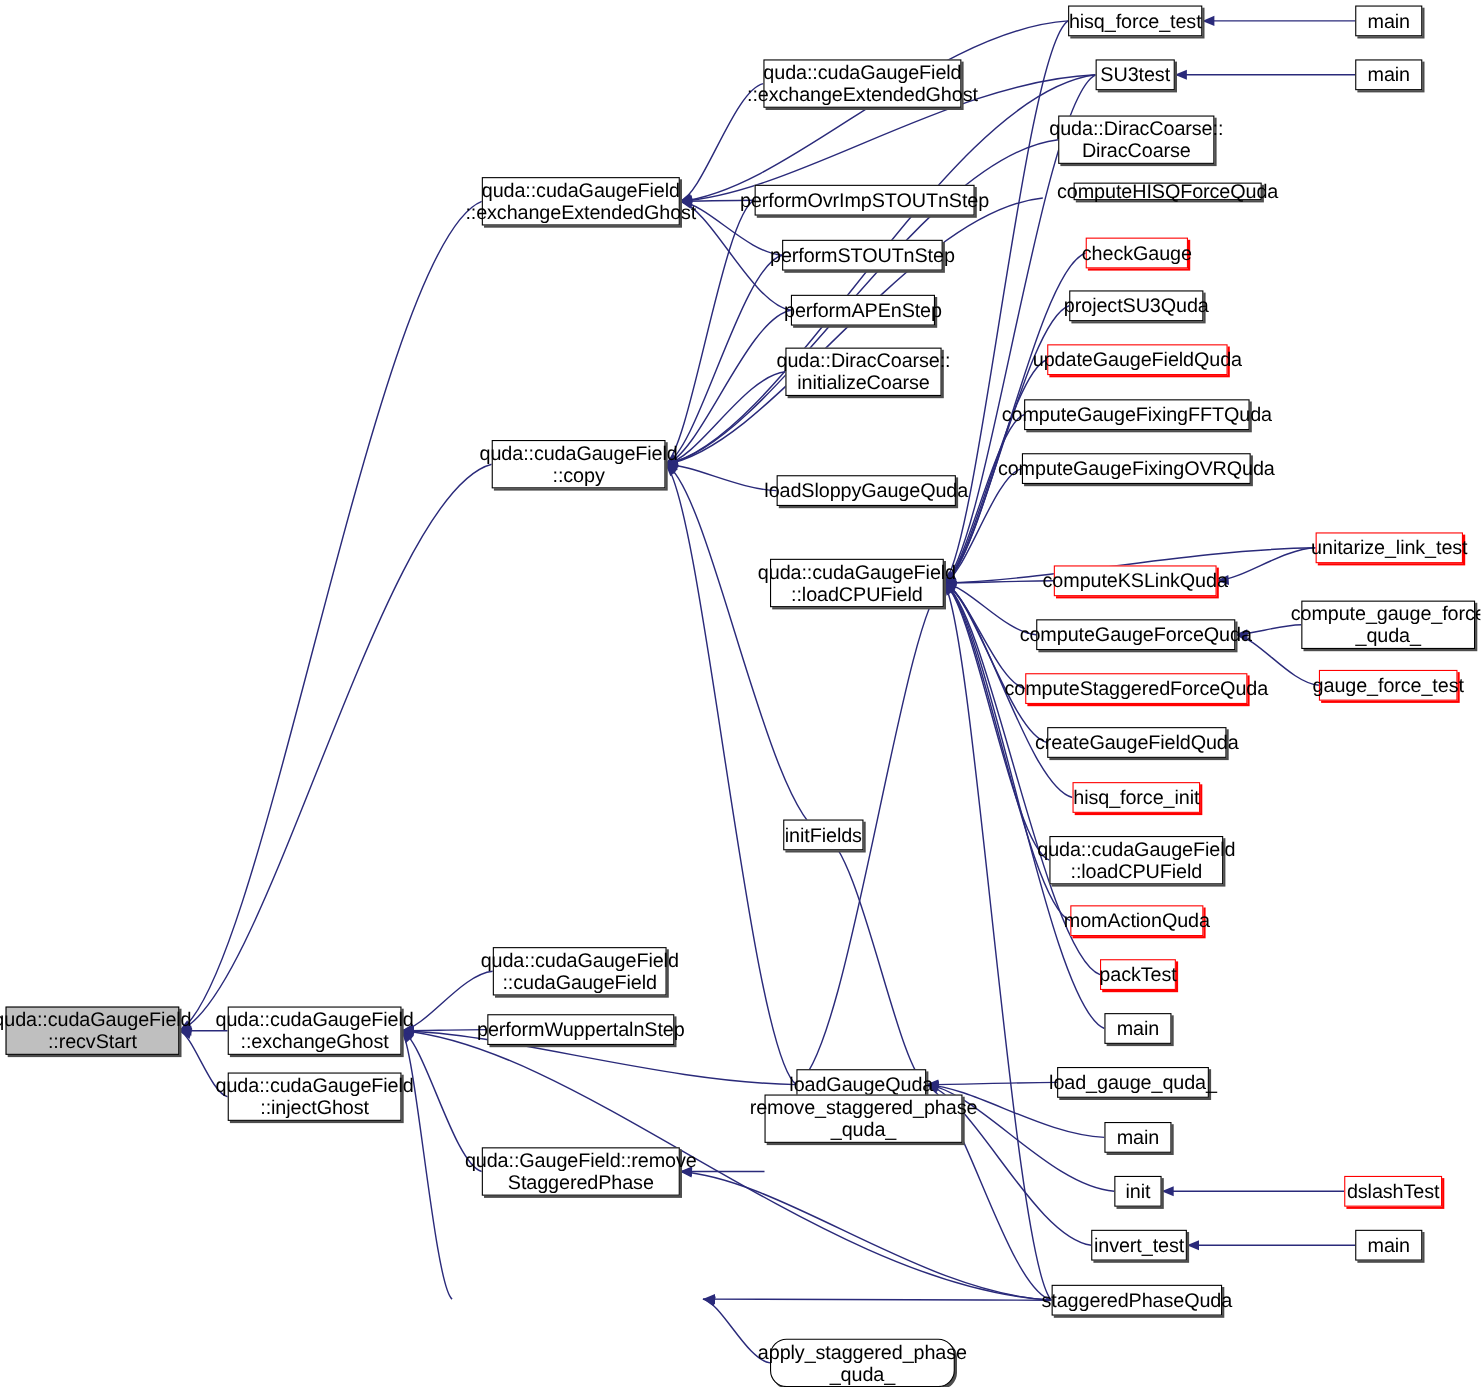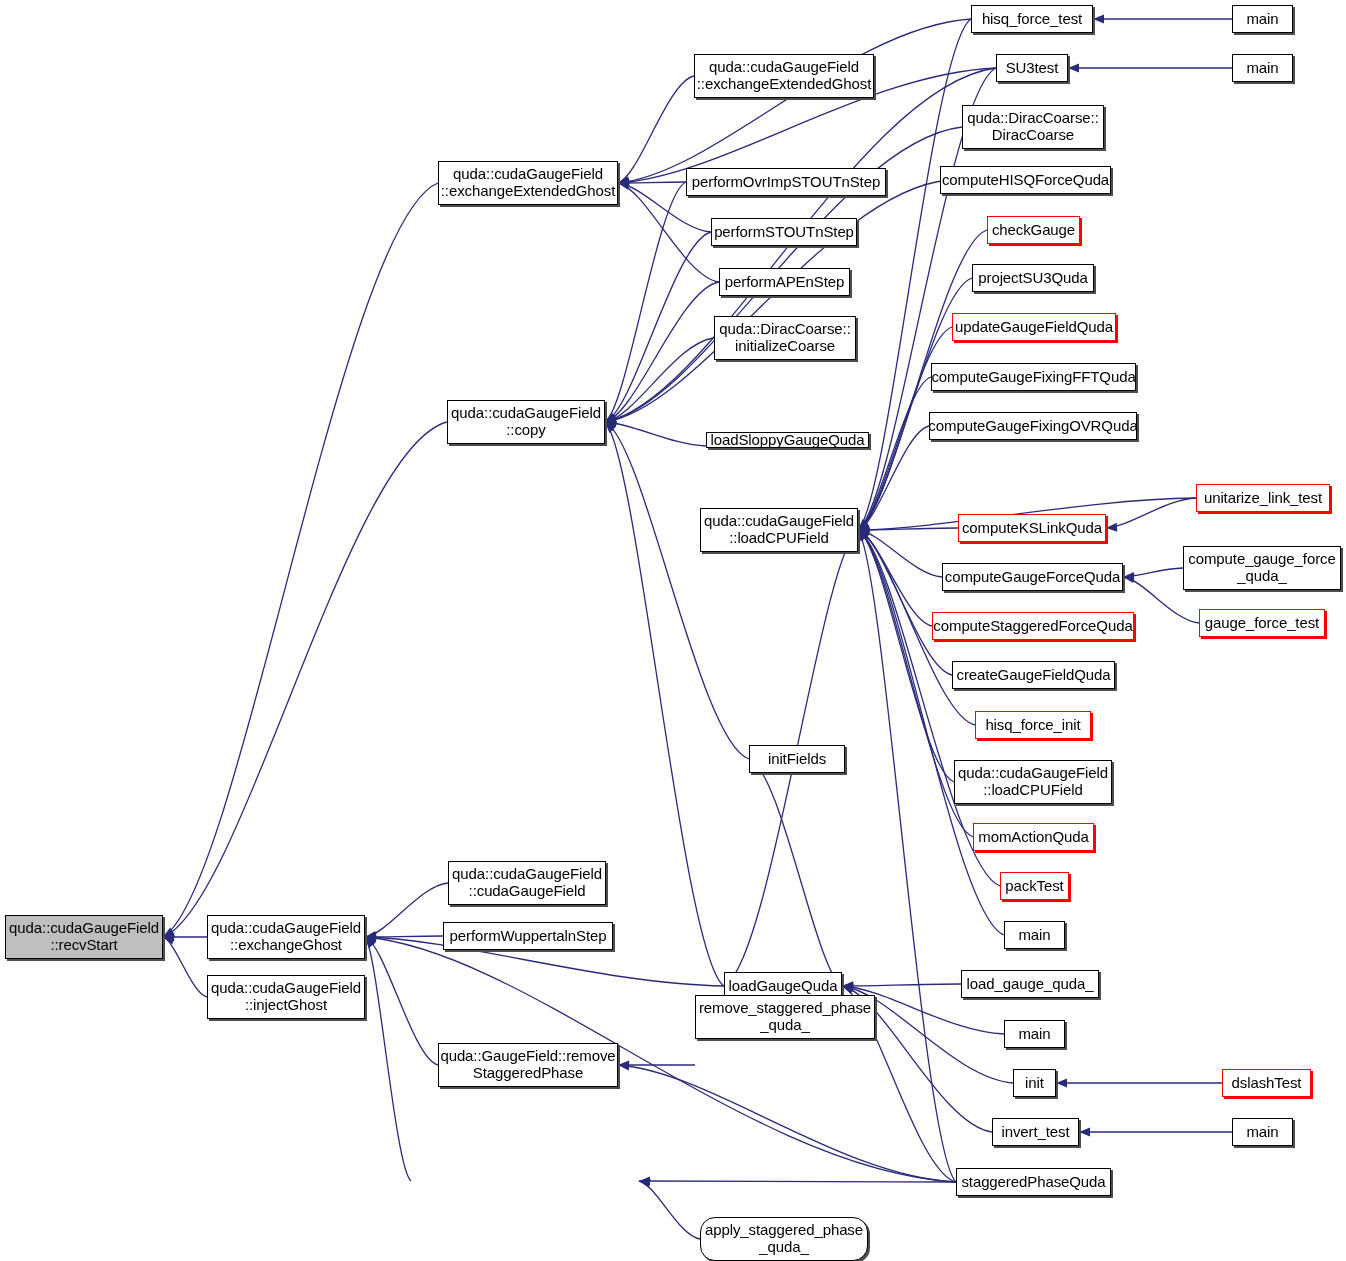--- a/index.html
+++ b/index.html
@@ -8,21 +8,21 @@
   #edges{position:absolute;left:0;top:0;width:1346px;height:1261px;}
   .node{
     position:absolute;
     box-sizing:border-box;
     background:#ffffff;
     border:1px solid #000000;
     display:flex;
     align-items:center;
     justify-content:center;
     text-align:center;
-    font-size:15px;
+    font-size:18px;
     line-height:1.12;
     color:#000000;
     white-space:pre-line;
     letter-spacing:-0.1px;
     z-index:5;
   }
   .node.shadow{box-shadow:2px 2px 0 0 #4d4d4d;}
   .node.red{border-color:#ff0000;}
   .node.red.shadow{box-shadow:2px 2px 0 0 #ff0000;}
   .node.current{background:#bfbfbf;border-color:#000000;}
@@ -169,28 +169,28 @@
 ::exchangeExtendedGhost</div>
     <div class="node shadow" style="left: 447px; top: 400px; width: 158px; height: 44px;">quda::cudaGaugeField
 ::copy</div>
     <div class="node shadow" style="left: 700px; top: 508px; width: 158px; height: 44px;">quda::cudaGaugeField
 ::loadCPUField</div>
     <div class="node shadow" style="left: 686px; top: 168px; width: 200px; height: 28px;">performOvrImpSTOUTnStep</div>
     <div class="node shadow" style="left: 711px; top: 218px; width: 146px; height: 28px;">performSTOUTnStep</div>
     <div class="node shadow" style="left: 719px; top: 268px; width: 131px; height: 28px;">performAPEnStep</div>
     <div class="node shadow" style="left: 714px; top: 316px; width: 142px; height: 44px;">quda::DiracCoarse::
 initializeCoarse</div>
-    <div class="node shadow" style="left: 706px; top: 432px; width: 163px; height: 16px;">loadSloppyGaugeQuda</div>
+    <div class="node shadow" style="left: 706px; top: 432px; width: 163px; height: 28px;">loadSloppyGaugeQuda</div>
     <div class="node shadow" style="left: 971px; top: 5px; width: 122px; height: 28px;">hisq_force_test</div>
     <div class="node shadow" style="left: 1232px; top: 5px; width: 61px; height: 28px;">main</div>
     <div class="node shadow" style="left: 996px; top: 54px; width: 72px; height: 28px;">SU3test</div>
     <div class="node shadow" style="left: 1232px; top: 54px; width: 61px; height: 28px;">main</div>
     <div class="node shadow" style="left: 962px; top: 105px; width: 142px; height: 44px;">quda::DiracCoarse::
 DiracCoarse</div>
-    <div class="node shadow" style="left: 940px; top: 166px; width: 171px; height: 28px;">computeHISQForceQuda</div>
+    <div class="node shadow" style="left: 976px; top: 166px; width: 171px; height: 16px;">computeHISQForceQuda</div>
     <div class="node shadow red" style="left: 987px; top: 216px; width: 93px; height: 28px;">checkGauge</div>
     <div class="node shadow" style="left: 972px; top: 264px; width: 122px; height: 28px;">projectSU3Quda</div>
     <div class="node shadow red" style="left: 952px; top: 313px; width: 164px; height: 28px;">updateGaugeFieldQuda</div>
     <div class="node shadow" style="left: 931px; top: 363px; width: 205px; height: 28px;">computeGaugeFixingFFTQuda</div>
     <div class="node shadow" style="left: 929px; top: 412px; width: 208px; height: 28px;">computeGaugeFixingOVRQuda</div>
     <div class="node shadow red" style="left: 1196px; top: 484px; width: 134px; height: 28px;">unitarize_link_test</div>
     <div class="node shadow red" style="left: 958px; top: 514px; width: 148px; height: 28px;">computeKSLinkQuda</div>
     <div class="node shadow" style="left: 942px; top: 563px; width: 181px; height: 28px;">computeGaugeForceQuda</div>
     <div class="node shadow" style="left: 1183px; top: 546px; width: 158px; height: 44px;">compute_gauge_force
 _quda_</div>
@@ -207,20 +207,20 @@
     <div class="node shadow" style="left: 961px; top: 970px; width: 138px; height: 28px;">load_gauge_quda_</div>
     <div class="node shadow" style="left: 1004px; top: 1020px; width: 61px; height: 28px;">main</div>
     <div class="node shadow" style="left: 1013px; top: 1069px; width: 43px; height: 28px;">init</div>
     <div class="node shadow red" style="left: 1222px; top: 1069px; width: 89px; height: 28px;">dslashTest</div>
     <div class="node shadow" style="left: 992px; top: 1118px; width: 87px; height: 28px;">invert_test</div>
     <div class="node shadow" style="left: 1232px; top: 1118px; width: 61px; height: 28px;">main</div>
     <div class="node shadow" style="left: 956px; top: 1168px; width: 155px; height: 28px;">staggeredPhaseQuda</div>
     <div class="node shadow" style="left: 448px; top: 861px; width: 158px; height: 44px;">quda::cudaGaugeField
 ::cudaGaugeField</div>
     <div class="node shadow" style="left: 443px; top: 922px; width: 170px; height: 28px;">performWuppertalnStep</div>
-    <div class="node shadow" style="left: 749px; top: 745px; width: 96px; height: 28px;">initFields</div>
+    <div class="node shadow" style="left: 712px; top: 745px; width: 73px; height: 28px;">initFields</div>
     <div class="node shadow" style="left: 438px; top: 1043px; width: 180px; height: 44px;">quda::GaugeField::remove
 StaggeredPhase</div>
     <div class="node shadow" style="left: 695px; top: 995px; width: 180px; height: 44px;">remove_staggered_phase
 _quda_</div>
     <div class="node shadow" style="left: 700px; top: 1217px; width: 168px; height: 44px; border-radius: 15px;">apply_staggered_phase
 _quda_</div>
   </div>
 
 </body></html>

